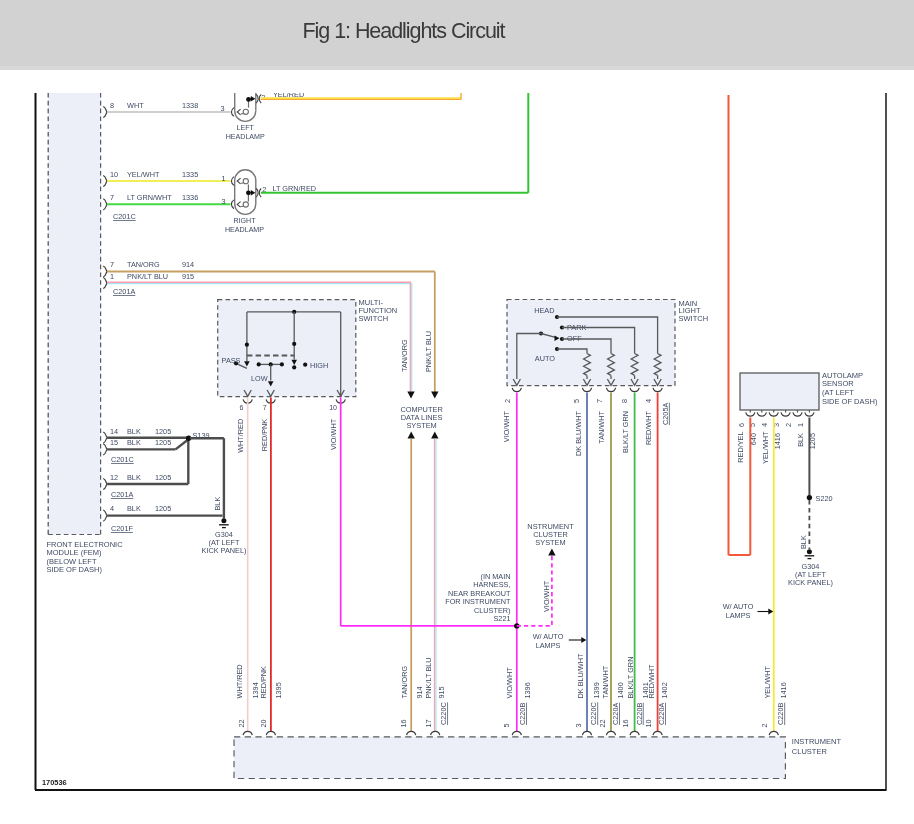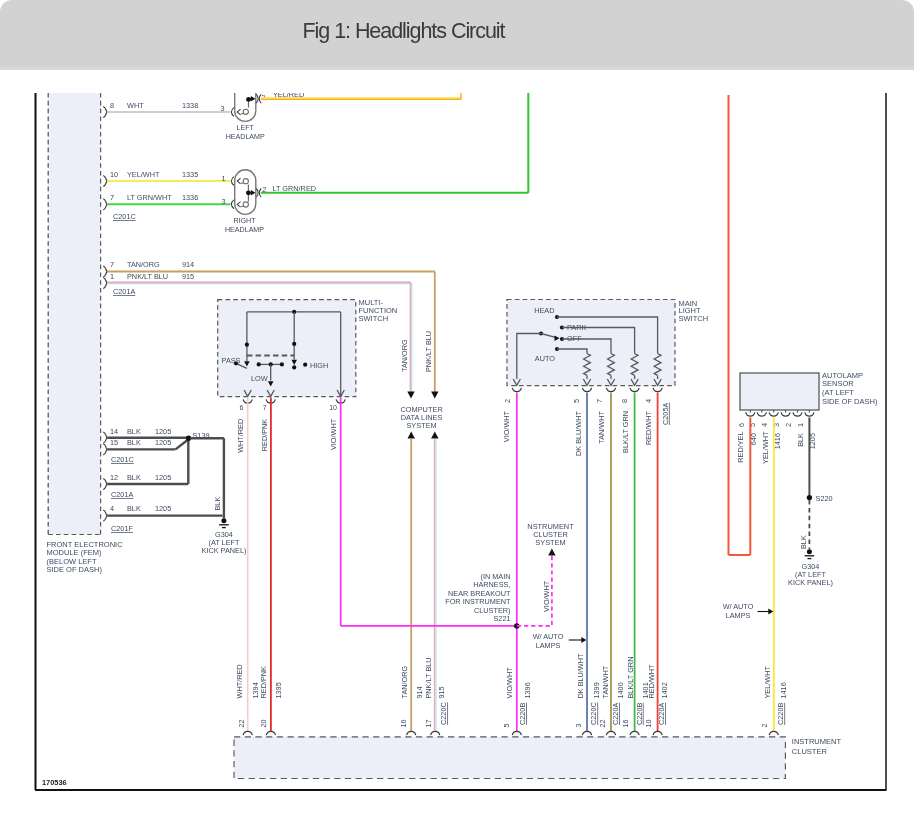--- a/index.html
+++ b/index.html
@@ -1,14 +1,14 @@
 <!DOCTYPE html>
 <html><head><meta charset="utf-8"><style>
 html,body{margin:0;padding:0;background:#fff;}
-#pg{position:relative;width:914px;height:824px;overflow:hidden;font-family:"Liberation Sans",sans-serif;border-radius:12px;}
+#pg{position:relative;width:914px;height:824px;overflow:hidden;font-family:"Liberation Sans",sans-serif;}
 #hdr{position:absolute;left:0;top:0;width:914px;height:66px;background:#d2d2d2;}
 #hdr2{position:absolute;left:0;top:66px;width:914px;height:5px;background:#d8d8d8;}
 #ttl{position:absolute;left:0;top:19px;width:807px;text-align:center;font-size:21.5px;color:#3a3a3a;letter-spacing:-1.05px;}
 svg text{font-family:"Liberation Sans",sans-serif;}
 </style></head><body>
 <div id="pg">
 <div id="hdr"></div>
     <div id="hdr2"></div>
 <div id="ttl">Fig 1: Headlights Circuit</div>
 <svg width="914" height="824" viewBox="0 0 914 824" style="position:absolute;left:0;top:0">

